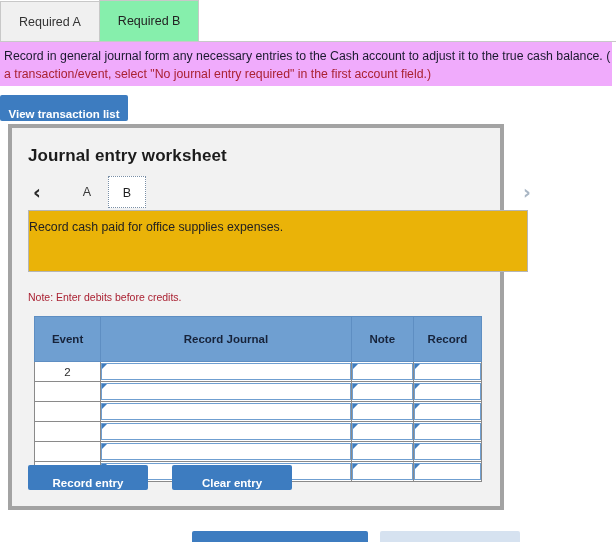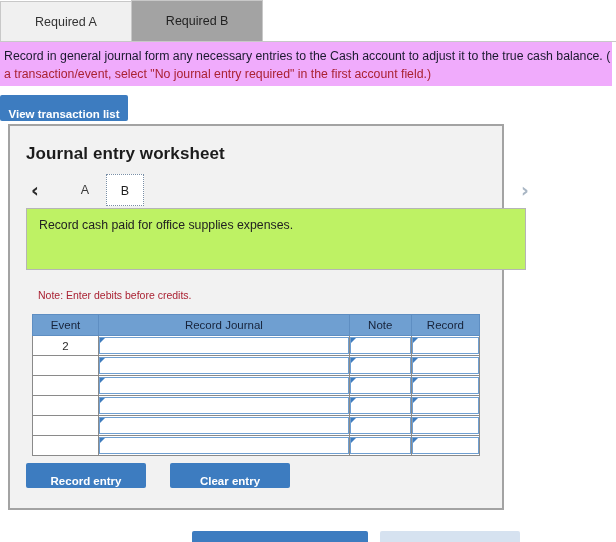--- a/index.html
+++ b/index.html
@@ -24,32 +24,32 @@
     width: 616px;
     height: 42px;
     display: flex;
     align-items: flex-end;
     border-bottom: 1px solid #c8c8c8;
     box-sizing: border-box;
   }
   .tab {
     height: 40px;
     line-height: 40px;
-    padding: 0 34px;
+    padding: 0 18px;
     font-size: 12.5px;
     color: #333333;
     border: 1px solid #c8c8c8;
     border-bottom: none;
     box-sizing: border-box;
     background: #f0f0f0;
     margin-right: -1px;
     white-space: nowrap;
   }
   .tab.active {
-    background: #a3a3a3;
+    background: #86efac;
     color: #222222;
     position: relative;
     z-index: 3;
     height: 41px;
     line-height: 40px;
   }
 
   
   .banner {
     position: absolute;
@@ -92,21 +92,21 @@
     line-height: 26px;
   }
 
   
   .panel {
     position: absolute;
     left: 8px; top: 124px;
     width: 496px;
     height: 386px;
     background: #f2f2f2;
-    border: 2px solid #a3a3a3;
+    border: 4px solid #a3a3a3;
     box-sizing: border-box;
   }
   .panel-title {
     position: absolute;
     left: 16px; top: 18px;
     font-size: 17px;
     font-weight: bold;
     color: #1c1c1c;
     letter-spacing: .1px;
   }
@@ -151,52 +151,52 @@
     border: 1px dotted #7a8fa6;
     color: #1d1d1d;
   }
 
   
   .desc-box {
     position: absolute;
     left: 16px; top: 82px;
     width: 500px;
     height: 62px;
-    background: #bef264;
+    background: #eab308;
     border: 1px solid #b5b5b5;
     box-sizing: border-box;
-    padding: 9px 12px;
+    padding: 9px 0;
     font-size: 12.3px;
     color: #222222;
   }
   .note {
     position: absolute;
-    left: 28px; top: 163px;
+    left: 16px; top: 163px;
     font-size: 10.5px;
     color: #aa2233;
   }
 
   
   .jtable {
     position: absolute;
     left: 22px; top: 188px;
     width: 448px;
     border-collapse: collapse;
     table-layout: fixed;
     background: #ffffff;
   }
   .jtable th {
     background: #6f9fd1;
     color: #17233a;
     font-size: 11.5px;
-    font-weight: normal;
+    font-weight: bold;
     height: 20px;
     border: 1px solid #5e8ec2;
     text-align: center;
-    padding: 0;
+    padding: 12px;
   }
   .jtable td {
     height: 19px;
     border: 1px solid #8a8a8a;
     padding: 0;
     background: #ffffff;
     vertical-align: middle;
   }
   .col-event  { width: 66px; }
   .col-gj     { width: 250px; }

